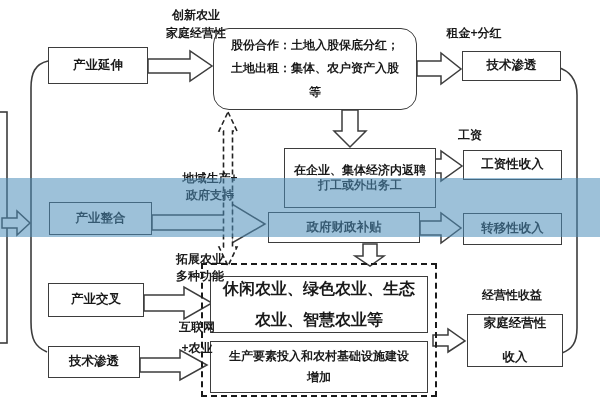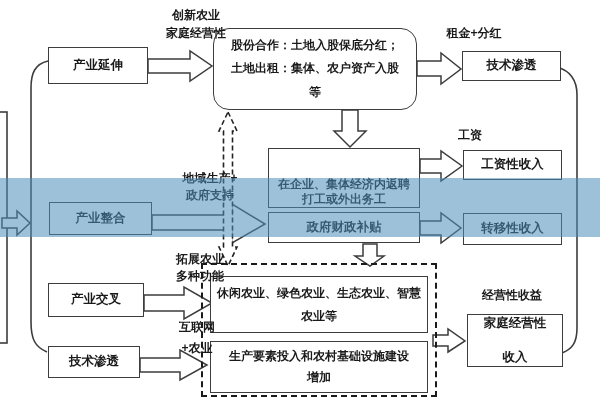--- a/index.html
+++ b/index.html
@@ -59,21 +59,21 @@
   <div class="box" style="left:48px;top:346px;width:92px;height:32px;">
     <span>技术渗透</span>
   </div>
 
   <div class="box rounded" style="left:213px;top:28px;width:204px;height:82px;font-size:12px;line-height:1.95;">
     <span class="l2">股份合作：土地入股保底分红；</span>
     <span class="l2">土地出租：集体、农户资产入股</span>
     <span class="l2">等</span>
   </div>
 
-  <div class="box" style="left:268px;top:148px;width:152px;height:60px;font-size:12px;justify-content:flex-end;">
+  <div class="box" style="left:284px;top:148px;width:152px;height:60px;font-size:12px;justify-content:center;">
     <span class="l2">在企业、集体经济内返聘</span>
     <span class="l2">打工或外出务工</span>
   </div>
 
   <div class="box" style="left:268px;top:212px;width:152px;height:31px;">
     <span>政府财政补贴</span>
   </div>
 
   <div class="box" style="left:462px;top:51px;width:99px;height:30px;">
     <span>技术渗透</span>
@@ -83,21 +83,21 @@
   </div>
   <div class="box" style="left:463px;top:213px;width:99px;height:32px;">
     <span>转移性收入</span>
   </div>
   <div class="box" style="left:467px;top:314px;width:96px;height:53px;justify-content:space-evenly;gap:18px;">
     <span class="l2">家庭经营性</span>
     <span class="l2">收入</span>
   </div>
 
   <div class="dashedbox" style="left:201px;top:263px;width:236px;height:134px;"></div>
-  <div class="box" style="left:210px;top:276px;width:218px;height:57px;font-size:12px;line-height:1.9;padding:0 6px;white-space:normal;">
+  <div class="box" style="left:210px;top:276px;width:218px;height:57px;font-size:16px;line-height:1.9;padding:0 6px;white-space:normal;">
     <span>休闲农业、绿色农业、生态农业、智慧农业等</span>
   </div>
   <div class="box" style="left:210px;top:341px;width:218px;height:52px;font-size:12px;justify-content:space-evenly;">
     <span class="l2">生产要素投入和农村基础设施建设</span>
     <span class="l2">增加</span>
   </div>
 
   <div class="lbl" style="left:143px;top:6px;width:64px;">
     <span class="l2">创新农业</span>
     <span class="l2">家庭经营性</span>

